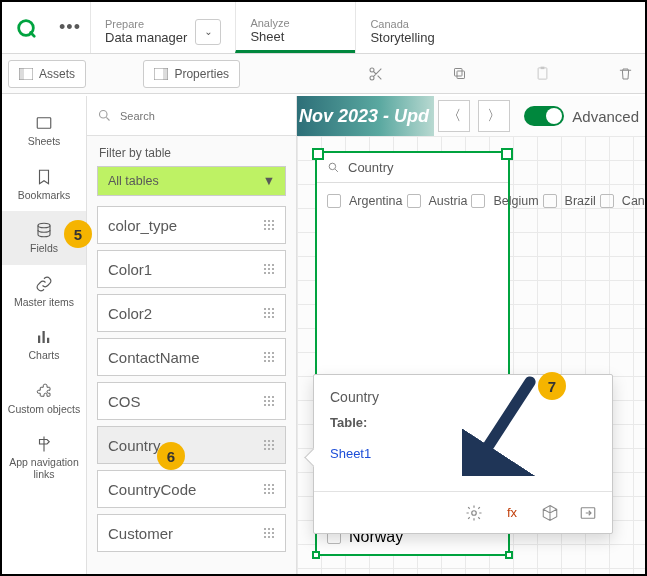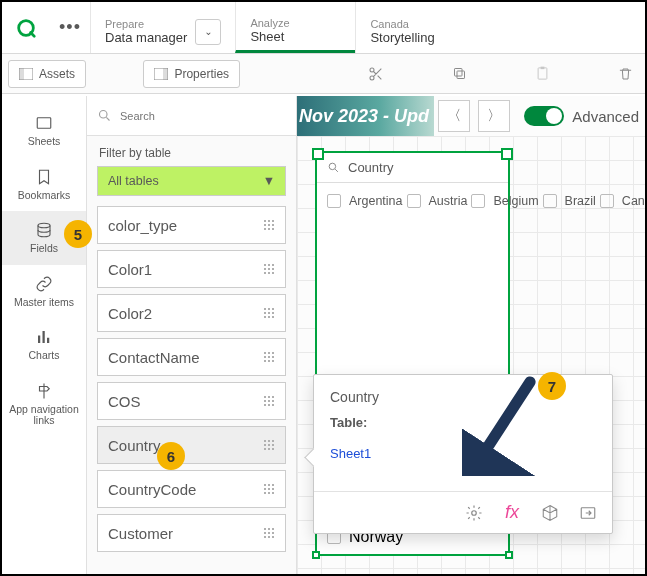--- a/index.html
+++ b/index.html
@@ -168,20 +168,26 @@
       <span>Master items</span>
     </div>
     <div class="rail-item">
       <svg viewBox="0 0 24 24">
           <path d="M4 20h3V10H4zm6 0h3V4h-3zm6 0h3v-7h-3z" fill="#595959"></path>
         </svg>
       <span>Charts</span>
     </div>
     <div class="rail-item">
       <svg viewBox="0 0 24 24">
+          <path d="M14 3a2 2 0 012 2v2h3a1 1 0 011 1v3h-2a2 2 0 100 4h2v3a1 1 0 01-1 1h-3v-2a2 2 0 10-4 0v2H8a1 1 0 01-1-1v-3H5a2 2 0 110-4h2V8a1 1 0 011-1h3V5a2 2 0 012-2z" fill="none" stroke="#595959" stroke-width="1.3"></path>
+        </svg>
+      <span>Custom objects</span>
+    </div>
+    <div class="rail-item">
+      <svg viewBox="0 0 24 24">
           <path d="M12 2v20M6 6h10l3 3-3 3H6z" fill="none" stroke="#595959" stroke-width="1.5"></path>
         </svg>
       <span>App navigation links</span>
     </div>
   </div>
 
   <div class="panel">
     <div class="search-row">
       <svg width="15" height="15" viewBox="0 0 24 24">
           <circle cx="10" cy="10" r="6" fill="none" stroke="#9e9e9e" stroke-width="1.8"></circle>
@@ -293,21 +299,21 @@
       <div class="pop-label">Table:</div>
       <div class="pop-val">Sheet1</div>
       <div class="pop-actions">
         <div class="ic">
             <svg width="18" height="18" viewBox="0 0 24 24">
               <circle cx="12" cy="12" r="3" fill="none" stroke="#8a8a8a" stroke-width="1.6"></circle>
               <path d="M12 2v3m0 14v3M4.2 4.2l2.1 2.1m11.4 11.4l2.1 2.1M2 12h3m14 0h3M4.2 19.8l2.1-2.1m11.4-11.4l2.1-2.1" stroke="#8a8a8a" stroke-width="1.6"></path>
             </svg>
           </div>
         <div class="ic">
-            <span style="font-style:italic;font-size:18px;color:#ec4899">fx</span>
+            <span style="font-size:13px;color:#c2410c">fx</span>
           </div>
         <div class="ic">
             <svg width="18" height="18" viewBox="0 0 24 24">
               <path d="M12 2l9 5v10l-9 5-9-5V7z M12 2v20 M3 7l9 5 9-5" fill="none" stroke="#8a8a8a" stroke-width="1.4"></path>
             </svg>
           </div>
         <div class="ic">
             <svg width="18" height="18" viewBox="0 0 24 24">
               <rect x="3" y="5" width="18" height="14" rx="1" fill="none" stroke="#8a8a8a" stroke-width="1.5"></rect>
               <path d="M9 12h7m-3-3l3 3-3 3" fill="none" stroke="#8a8a8a" stroke-width="1.5"></path>

